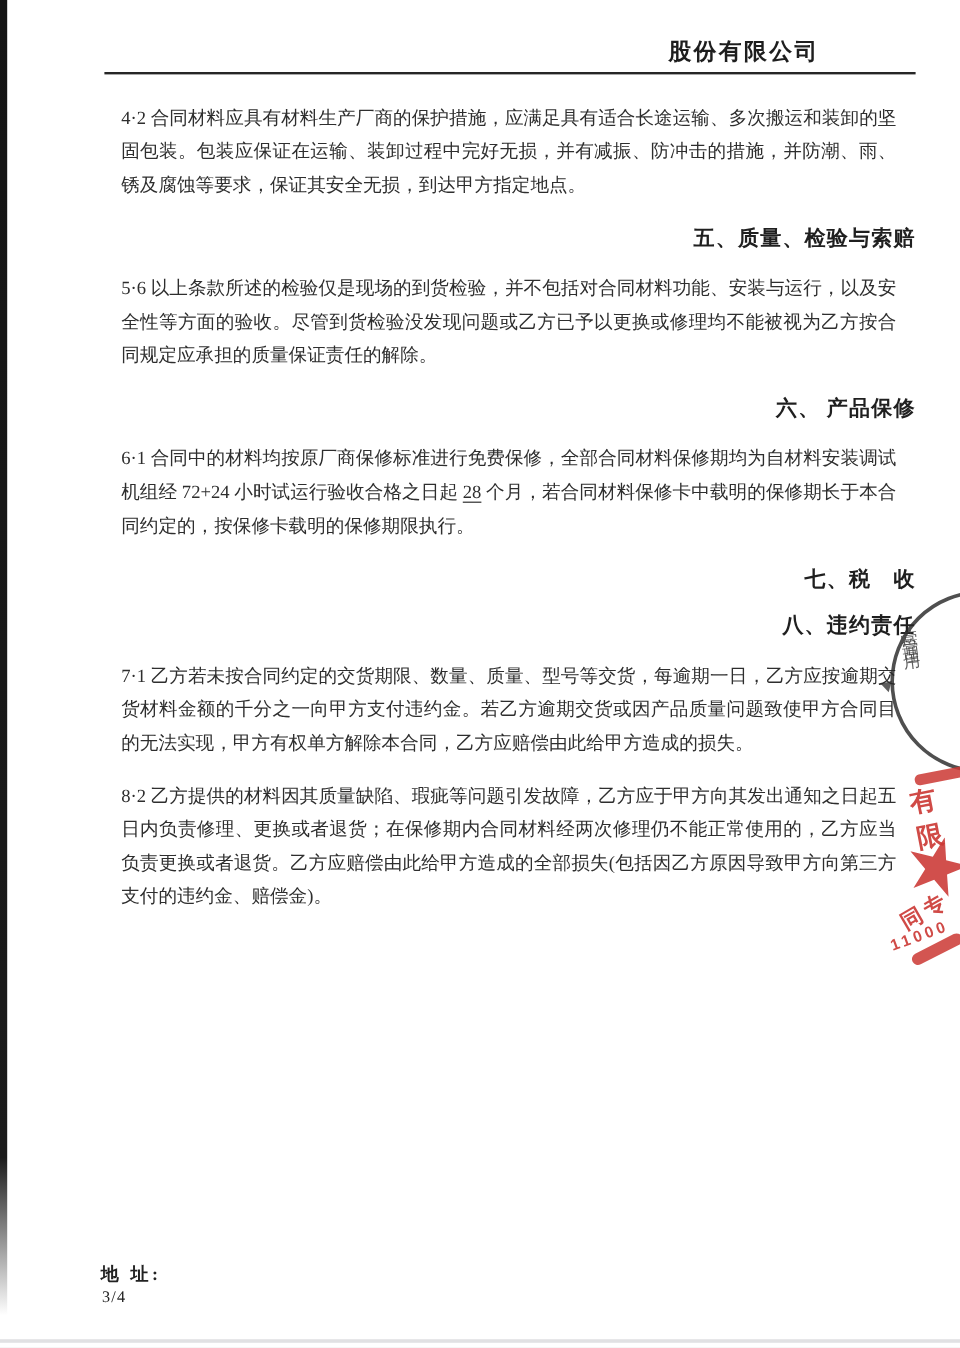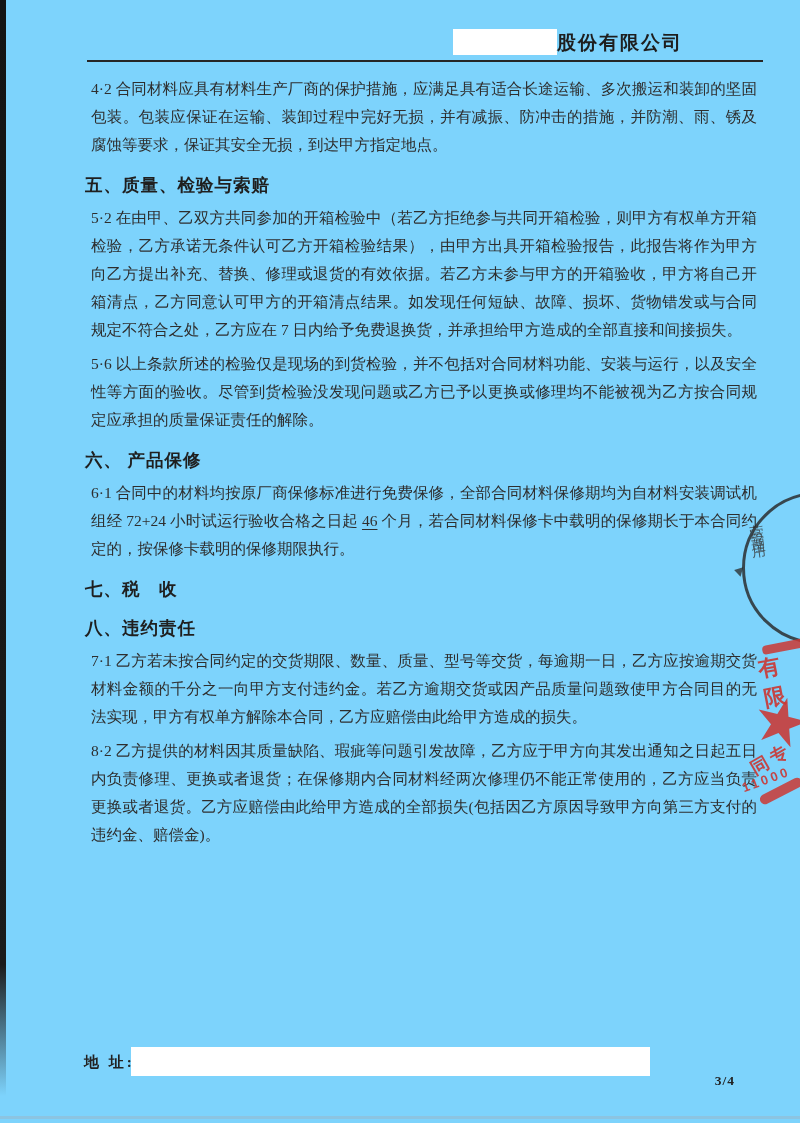--- a/index.html
+++ b/index.html
@@ -4,21 +4,21 @@
 <style>
   html,body{margin:0;padding:0;}
   body{
     background:#e9eaec;
     font-family:"Liberation Serif","DejaVu Serif",serif;
   }
   .page{
     position:relative;
     width:800px;height:1123px;
     margin:0 auto;
-    background:#7dd3fc;
+    background:#ffffff;
     overflow:hidden;
     color:#2d2d2d;
   }
   
   .scan-edge-left{
     position:absolute;left:0;top:0;width:6px;height:1096px;
     background:linear-gradient(180deg,#141414 0%,#1b1b1b 88%,rgba(27,27,27,0) 100%);
   }
   .scan-edge-bottom{
     position:absolute;left:0;bottom:4px;width:100%;height:3px;
@@ -34,35 +34,35 @@
   .header-rule{
     position:absolute;left:87px;top:60px;width:676px;height:2px;
     background:#262626;
   }
   
   .content{
     position:absolute;left:85px;top:69px;width:678px;
     font-size:15.5px;line-height:28px;text-align:justify;
     color:#2e2e2e;
   }
-  .content p{margin:6px;}
+  .content p{margin:16px;}
   .content h2{
     font-size:17.5px;font-weight:bold;color:#1f1f1f;
-    margin:13px 0 5px 0;line-height:26px;letter-spacing:1px;text-align:left;
+    margin:13px 0 5px 0;line-height:26px;letter-spacing:1px;text-align:right;
   }
   .u{text-decoration:underline;text-underline-offset:3px;}
   
   .address-label{
     position:absolute;left:84px;top:1053px;
     font-size:15px;font-weight:bold;letter-spacing:3px;color:#222;
   }
   .redact-address{left:131px;top:1047px;width:519px;height:29px;}
   .page-number{
-    position:absolute;left:85px;top:1073px;width:650px;text-align:right;
-    font-size:13.5px;font-weight:bold;color:#222;letter-spacing:1px;
+    position:absolute;left:85px;top:1073px;width:650px;text-align:left;
+    font-size:13.5px;font-weight:normal;color:#222;letter-spacing:1px;
   }
   
   .black-seal-ring{
     position:absolute;left:742px;top:492px;width:152px;height:152px;
     border:3px solid rgba(40,40,40,.82);border-radius:50%;
     box-sizing:border-box;
   }
   .black-seal-text{
     position:absolute;left:752px;top:513px;height:118px;
     writing-mode:vertical-rl;
@@ -117,25 +117,24 @@
   <div class="scan-edge-left"></div>
 
   <div class="redact redact-company"></div>
   <div class="company-suffix">股份有限公司</div>
   <div class="header-rule"></div>
 
   <div class="content">
     <p>4·2 合同材料应具有材料生产厂商的保护措施，应满足具有适合长途运输、多次搬运和装卸的坚固包装。包装应保证在运输、装卸过程中完好无损，并有减振、防冲击的措施，并防潮、雨、锈及腐蚀等要求，保证其安全无损，到达甲方指定地点。</p>
 
     <h2>五、质量、检验与索赔</h2>
-    <p>5·2 在由甲、乙双方共同参加的开箱检验中（若乙方拒绝参与共同开箱检验，则甲方有权单方开箱检验，乙方承诺无条件认可乙方开箱检验结果），由甲方出具开箱检验报告，此报告将作为甲方向乙方提出补充、替换、修理或退货的有效依据。若乙方未参与甲方的开箱验收，甲方将自己开箱清点，乙方同意认可甲方的开箱清点结果。如发现任何短缺、故障、损坏、货物错发或与合同规定不符合之处，乙方应在 7 日内给予免费退换货，并承担给甲方造成的全部直接和间接损失。</p>
     <p>5·6 以上条款所述的检验仅是现场的到货检验，并不包括对合同材料功能、安装与运行，以及安全性等方面的验收。尽管到货检验没发现问题或乙方已予以更换或修理均不能被视为乙方按合同规定应承担的质量保证责任的解除。</p>
 
     <h2>六、 产品保修</h2>
-    <p><span>6·1 合同中的材料均按原厂商保修标准进行免费保修，全部合同材料保修期均为自材料安装调试机组经 72+24 小时试运行验收合格之日起 </span><span class="u">46</span><span> 个月，若合同材料保修卡中载明的保修期长于本合同约定的，按保修卡载明的保修期限执行。</span></p>
+    <p><span>6·1 合同中的材料均按原厂商保修标准进行免费保修，全部合同材料保修期均为自材料安装调试机组经 72+24 小时试运行验收合格之日起 </span><span class="u">28</span><span> 个月，若合同材料保修卡中载明的保修期长于本合同约定的，按保修卡载明的保修期限执行。</span></p>
 
     <h2>七、税　收</h2>
 
     <h2>八、违约责任</h2>
     <p>7·1 乙方若未按合同约定的交货期限、数量、质量、型号等交货，每逾期一日，乙方应按逾期交货材料金额的千分之一向甲方支付违约金。若乙方逾期交货或因产品质量问题致使甲方合同目的无法实现，甲方有权单方解除本合同，乙方应赔偿由此给甲方造成的损失。</p>
     <p>8·2 乙方提供的材料因其质量缺陷、瑕疵等问题引发故障，乙方应于甲方向其发出通知之日起五日内负责修理、更换或者退货；在保修期内合同材料经两次修理仍不能正常使用的，乙方应当负责更换或者退货。乙方应赔偿由此给甲方造成的全部损失(包括因乙方原因导致甲方向第三方支付的违约金、赔偿金)。</p>
   </div>
 
   <div class="address-label">地 址:</div>
   <div class="redact redact-address"></div>

